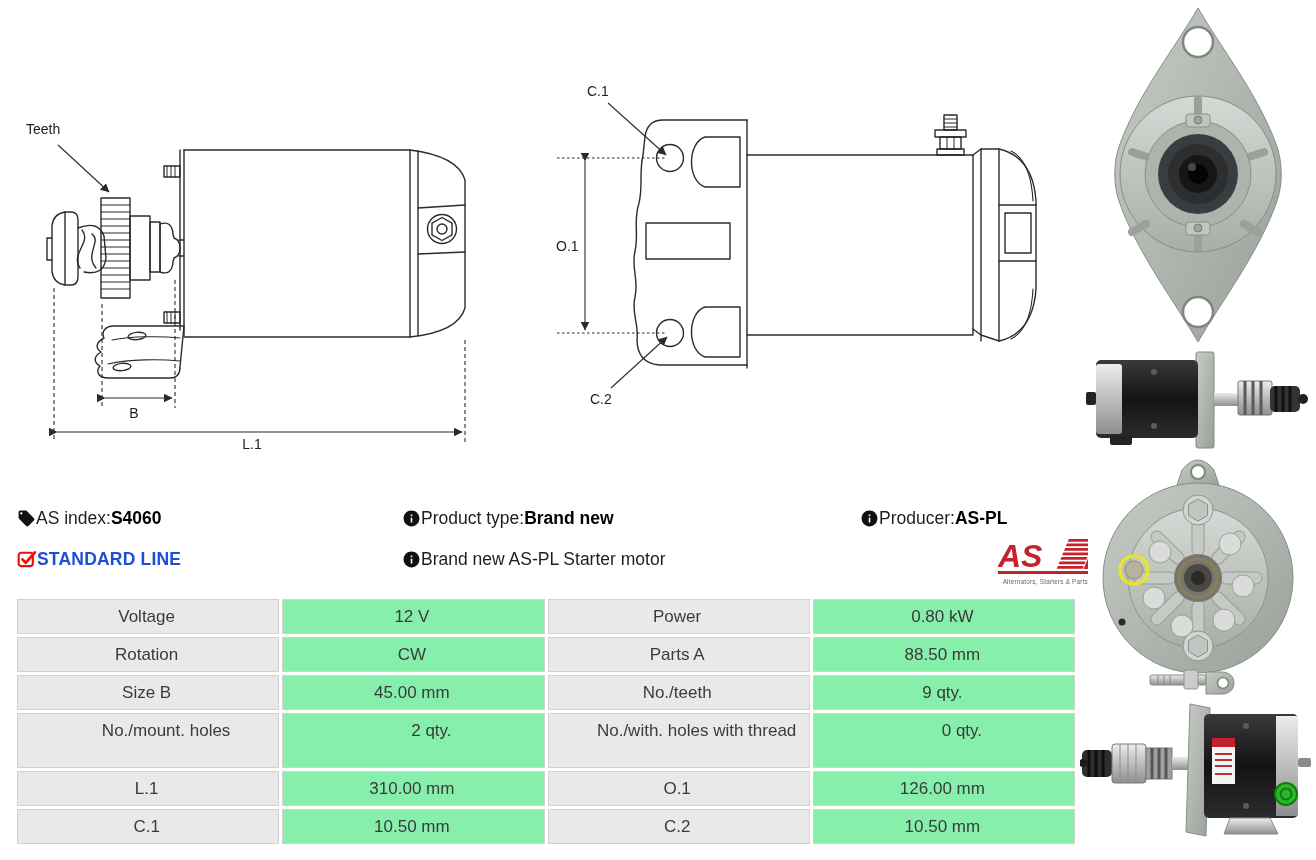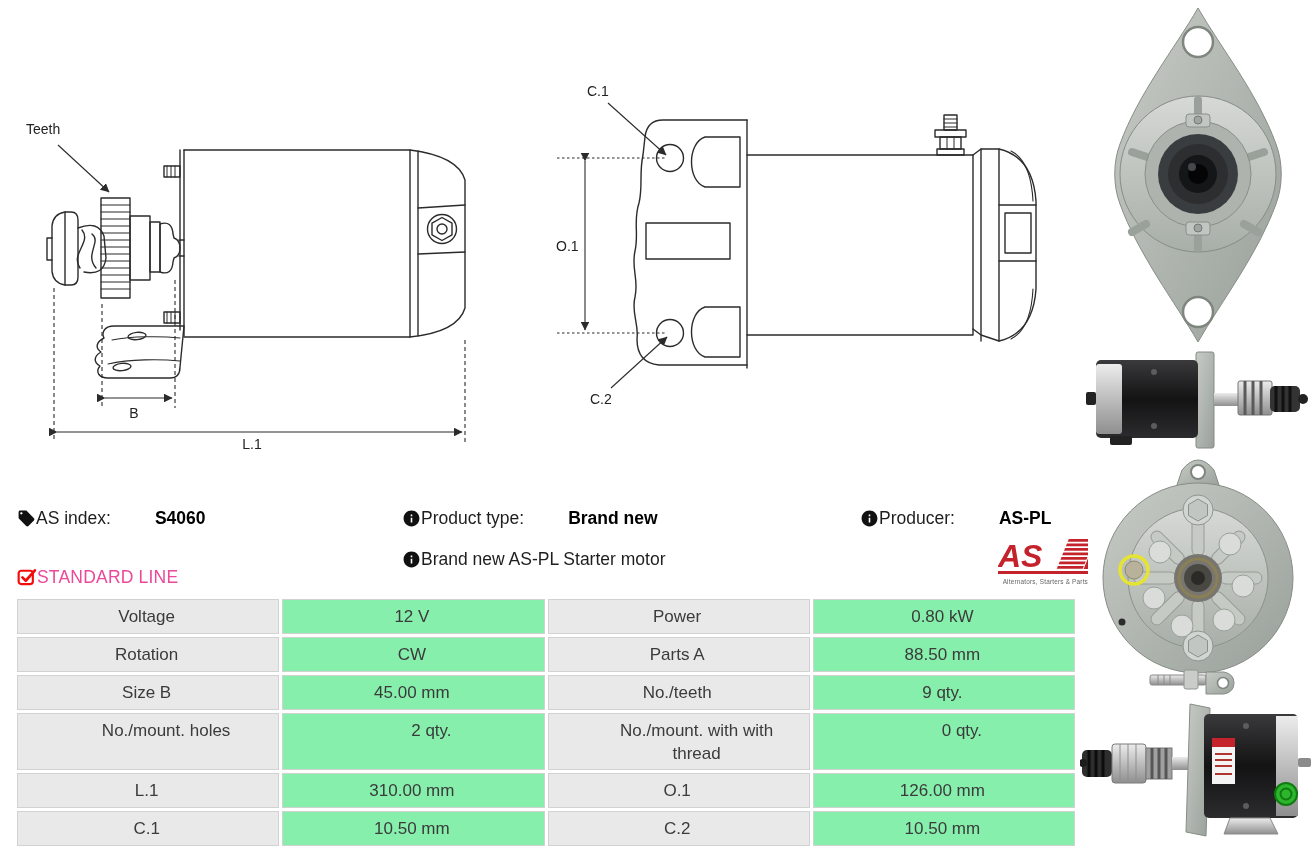--- a/index.html
+++ b/index.html
@@ -4,22 +4,22 @@
 <style>
   html,body{margin:0;padding:0;background:#fff;}
   body{width:1316px;height:860px;position:relative;overflow:hidden;
        font-family:"Liberation Sans", sans-serif;color:#1e1e1e;}
   .abs{position:absolute;}
   svg text{font-family:"Liberation Sans", sans-serif;}
 
   
   .info-col{position:absolute;display:flex;flex-direction:column;gap:17px;}
   .info-row{display:flex;align-items:center;font-size:17.5px;line-height:24px;white-space:nowrap;}
-  .info-row b{color:#000;margin-left:44px;}
-  .red-row{color:#ec4899;font-weight:normal;letter-spacing:.2px;margin-top:18px;}
+  .info-row b{color:#000;}
+  .red-row{color:#1d4ed8;font-weight:bold;letter-spacing:.2px;}
   .ico{flex:0 0 auto;display:inline-block;}
 
   
   #brand-logo{position:absolute;left:998px;top:536px;width:90px;height:52px;}
 
   
   table.spec{position:absolute;left:14px;top:596px;width:1064px;
              border-collapse:separate;border-spacing:3px;table-layout:fixed;}
   table.spec td{border:1px solid #d2d2d2;font-size:17px;color:#3b3b3b;
                 vertical-align:top;text-align:center;line-height:23px;
@@ -355,21 +355,21 @@
     </tr>
     <tr>
       <td class="lab">Size B</td>
       <td class="val">45.00 mm</td>
       <td class="lab">No./teeth</td>
       <td class="val">9 qty.</td>
     </tr>
     <tr class="tall">
       <td class="lab">No./mount. holes</td>
       <td class="val">2 qty.</td>
-      <td class="lab wrapcell">No./mount. with with thread</td>
+      <td class="lab wrapcell">No./with. holes with thread</td>
       <td class="val">0 qty.</td>
     </tr>
     <tr>
       <td class="lab">L.1</td>
       <td class="val">310.00 mm</td>
       <td class="lab">O.1</td>
       <td class="val">126.00 mm</td>
     </tr>
     <tr>
       <td class="lab">C.1</td>

